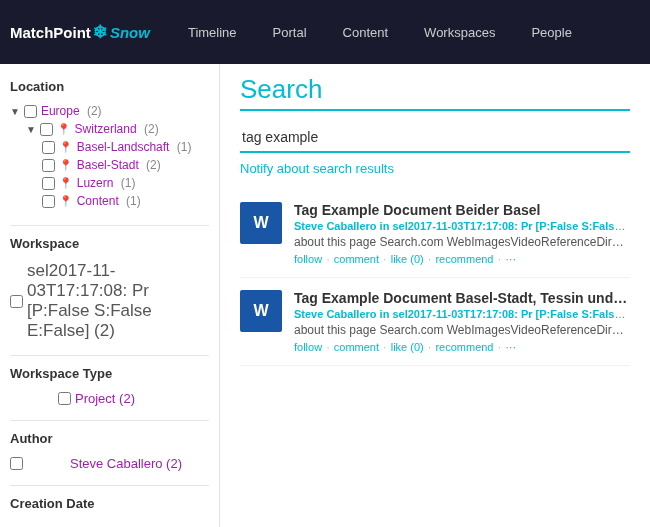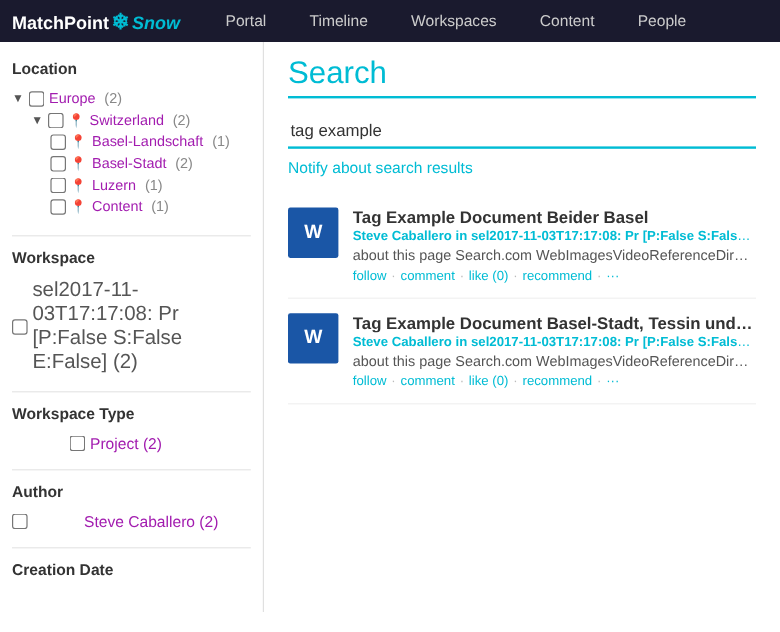--- a/index.html
+++ b/index.html
@@ -3,21 +3,21 @@
   <meta charset="utf-8">
   <style>
     * { box-sizing: border-box; margin: 0; padding: 0; }
     body { font-family: 'Segoe UI', Arial, sans-serif; font-size: 13px; color: #333; background: #fff; width: 650px; height: 527px; overflow: hidden; }
 
     
     .header {
       background: #1a1a2e;
       display: flex;
       align-items: center;
-      height: 35px;
+      height: 64px;
       padding: 0 10px;
     }
     .logo-area {
       display: flex;
       align-items: center;
       margin-right: 20px;
     }
     .logo-text {
       color: #fff;
       font-size: 15px;
@@ -210,24 +210,24 @@
 </head>
 <body>
 
 <header class="header">
   <div class="logo-area">
     <span class="logo-text">
       <span>MatchPoint</span><span class="snowflake">❄</span><span class="logo-snow">Snow</span>
     </span>
   </div>
   <nav class="nav-items">
+    <div class="nav-item">Timeline</div>
     <div class="nav-item">Portal</div>
-    <div class="nav-item">Timeline</div>
+    <div class="nav-item">Content</div>
     <div class="nav-item">Workspaces</div>
-    <div class="nav-item">Content</div>
     <div class="nav-item">People</div>
   </nav>
 </header>
 
 <div class="main-layout">
 
   <aside class="sidebar">
 
     <div class="sidebar-section-title">Location</div>
     <div class="filter-tree">

